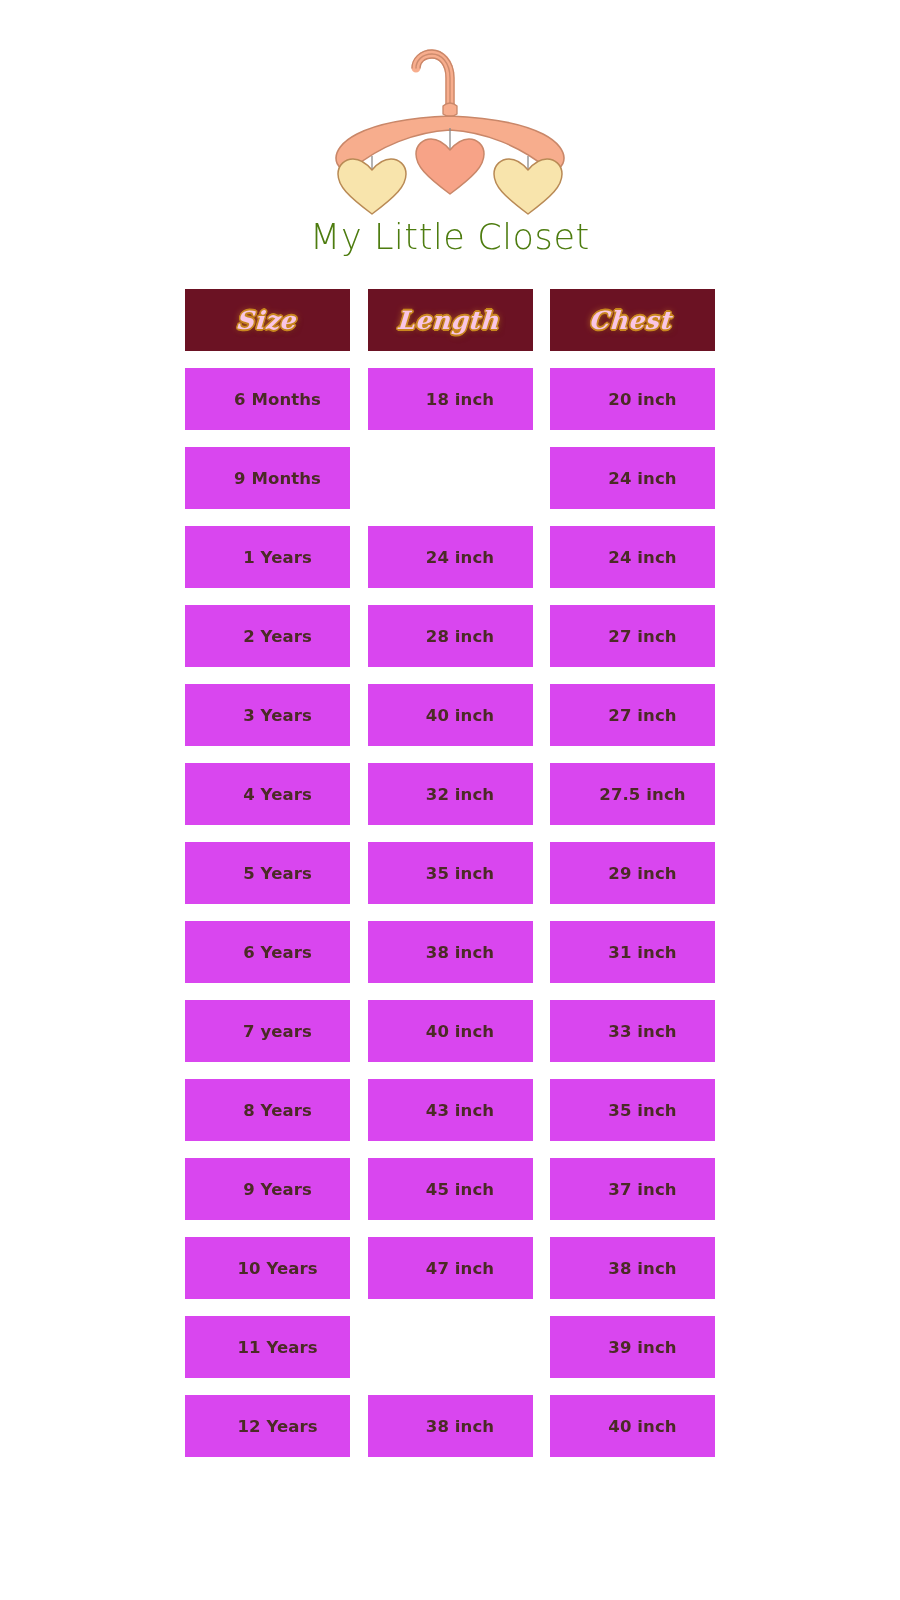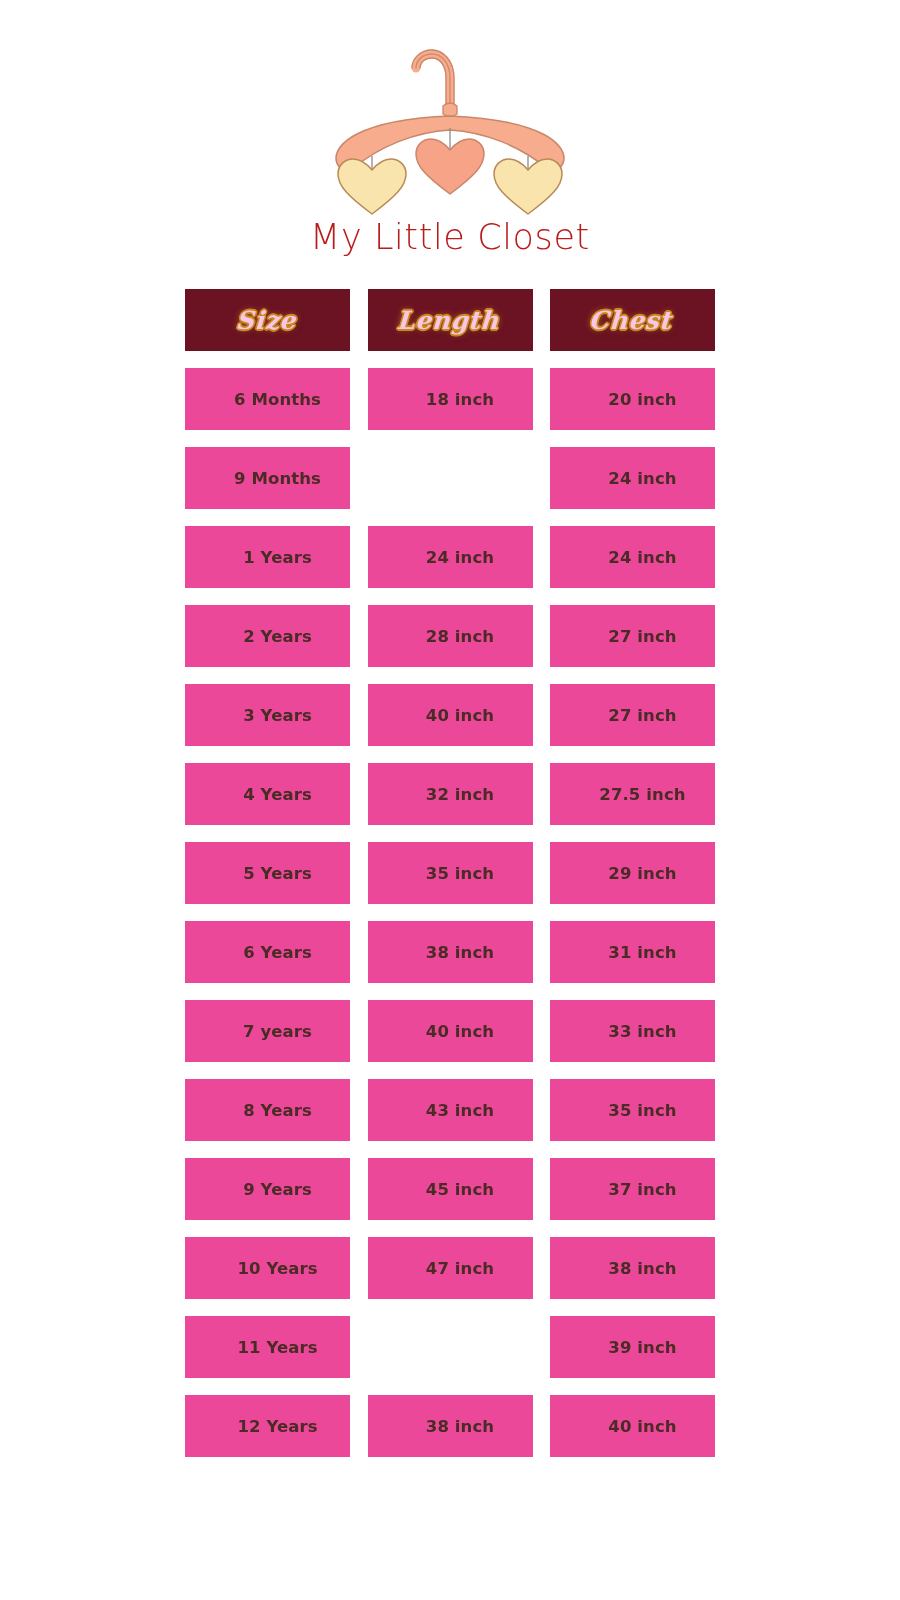--- a/index.html
+++ b/index.html
@@ -27,21 +27,21 @@
     width: 260px;
     height: 190px;
     display: block;
   }
   .brand-title {
     margin-top: 2px;
     font-family: "DejaVu Sans", sans-serif;
     font-size: 35px;
     font-weight: 300;
     letter-spacing: 0.6px;
-    color: #b91c1c;
+    color: #4d7c0f;
     line-height: 1;
   }
 
   
   .size-table {
     width: 530px;
     margin: 0 auto;
     margin-top: 34px;
   }
   .table-row {
@@ -78,21 +78,21 @@
       -1.2px -1.2px 0 #C8861F,
        1.2px -1.2px 0 #C8861F,
       -1.2px  1.2px 0 #C8861F,
        1.2px  1.2px 0 #C8861F,
        0 0 7px rgba(226,150,40,0.95),
        2.5px 3px 5px rgba(60,6,14,0.55);
   }
 
   
   .data-row .cell {
-    background: #ec4899;
+    background: #d946ef;
     padding-left: 20px;
   }
   .cell-text {
     font-family: "DejaVu Sans", sans-serif;
     font-size: 16.5px;
     font-weight: bold;
     color: #4B2B26;
     letter-spacing: 0.1px;
   }
 </style>

